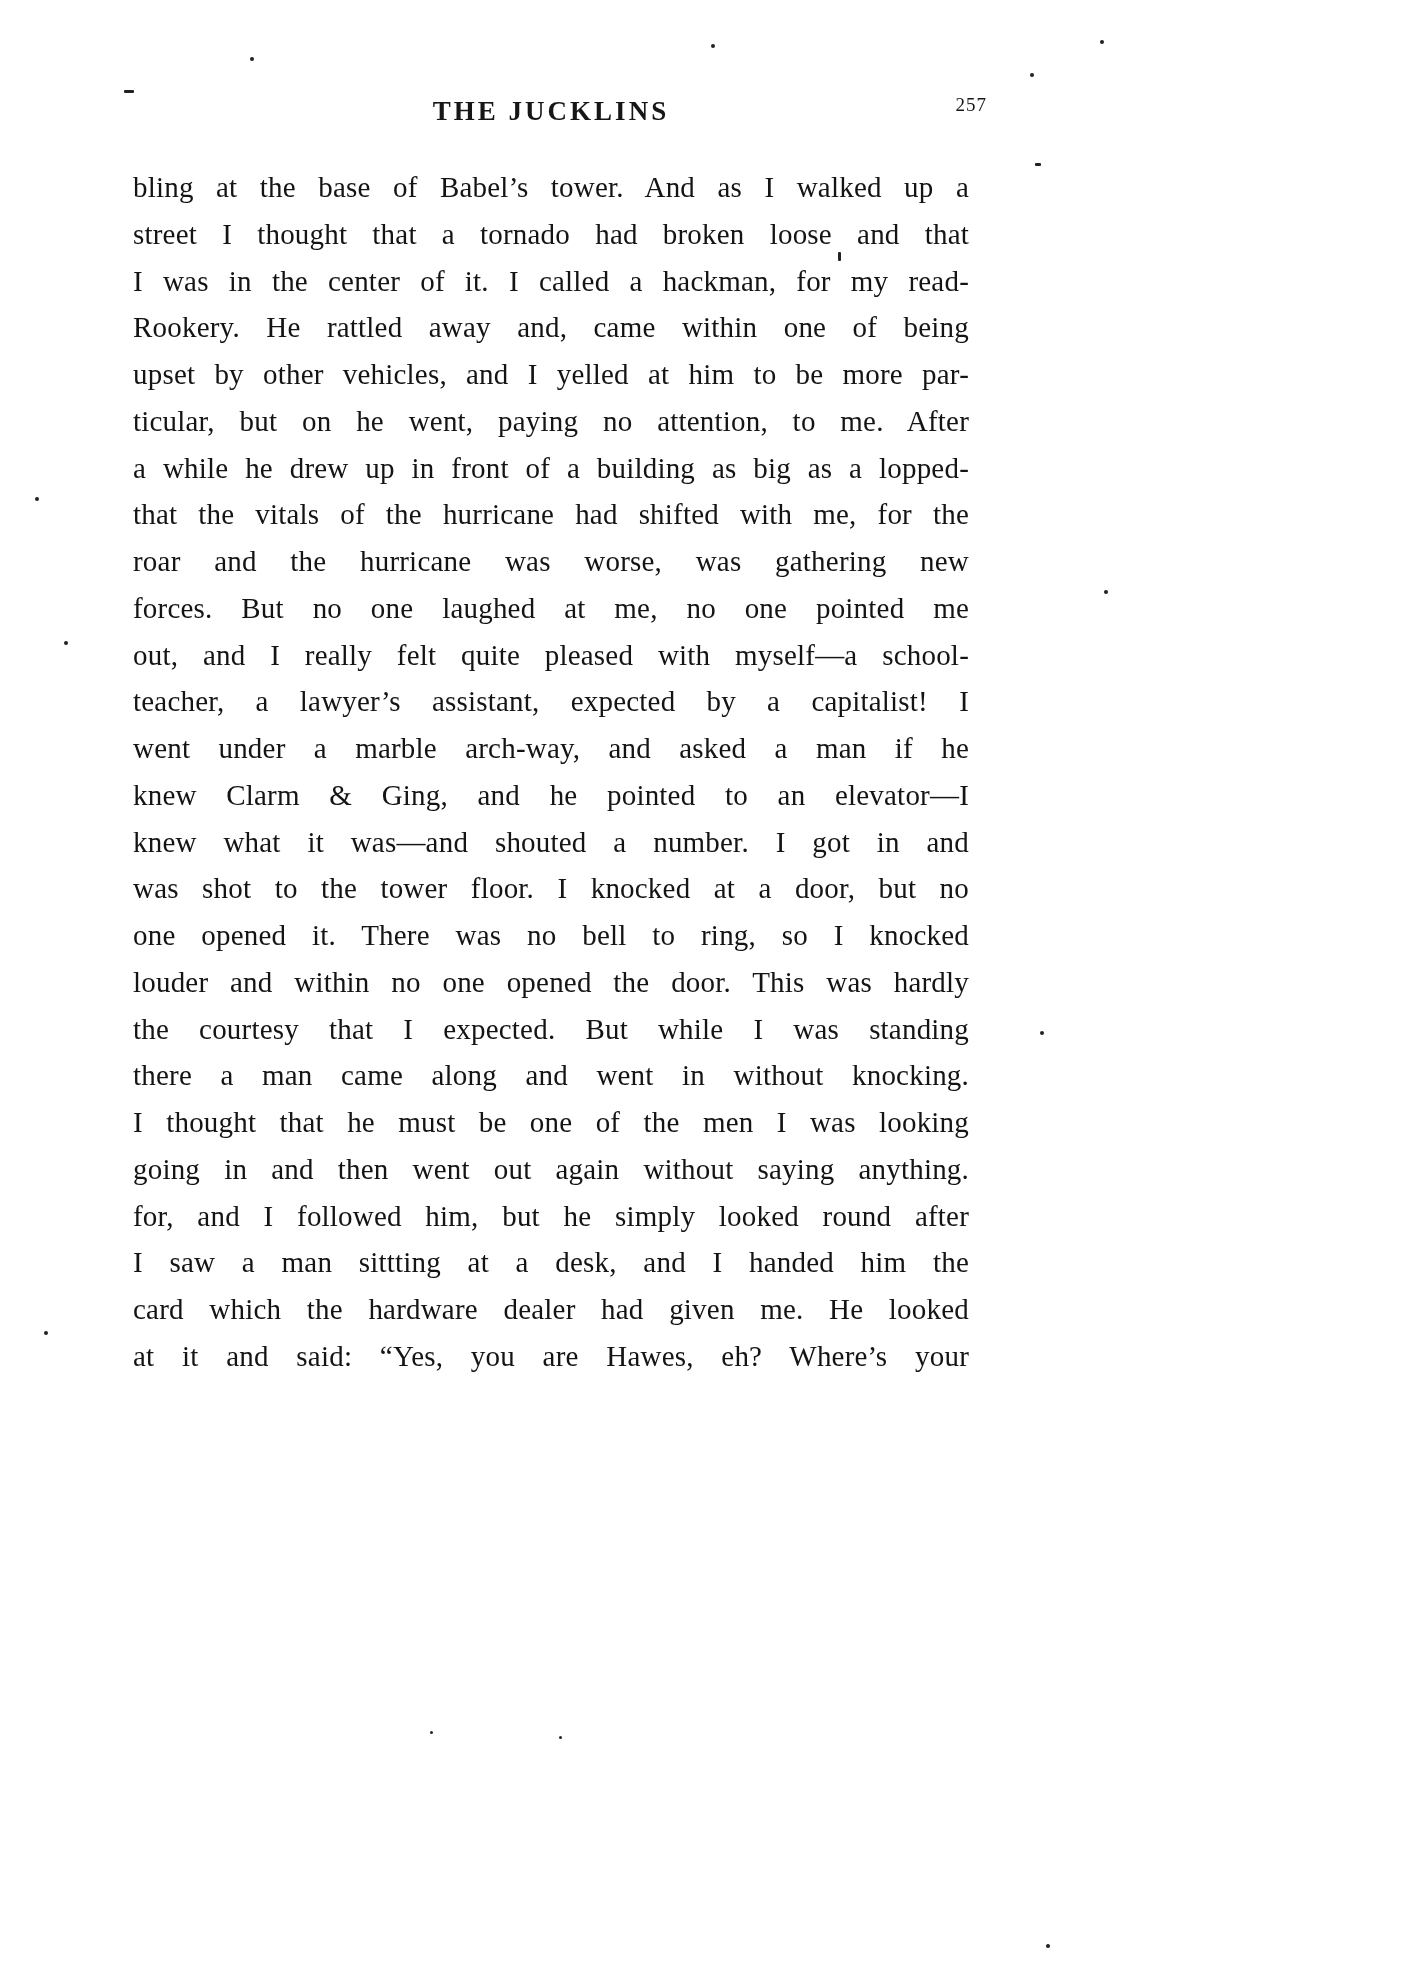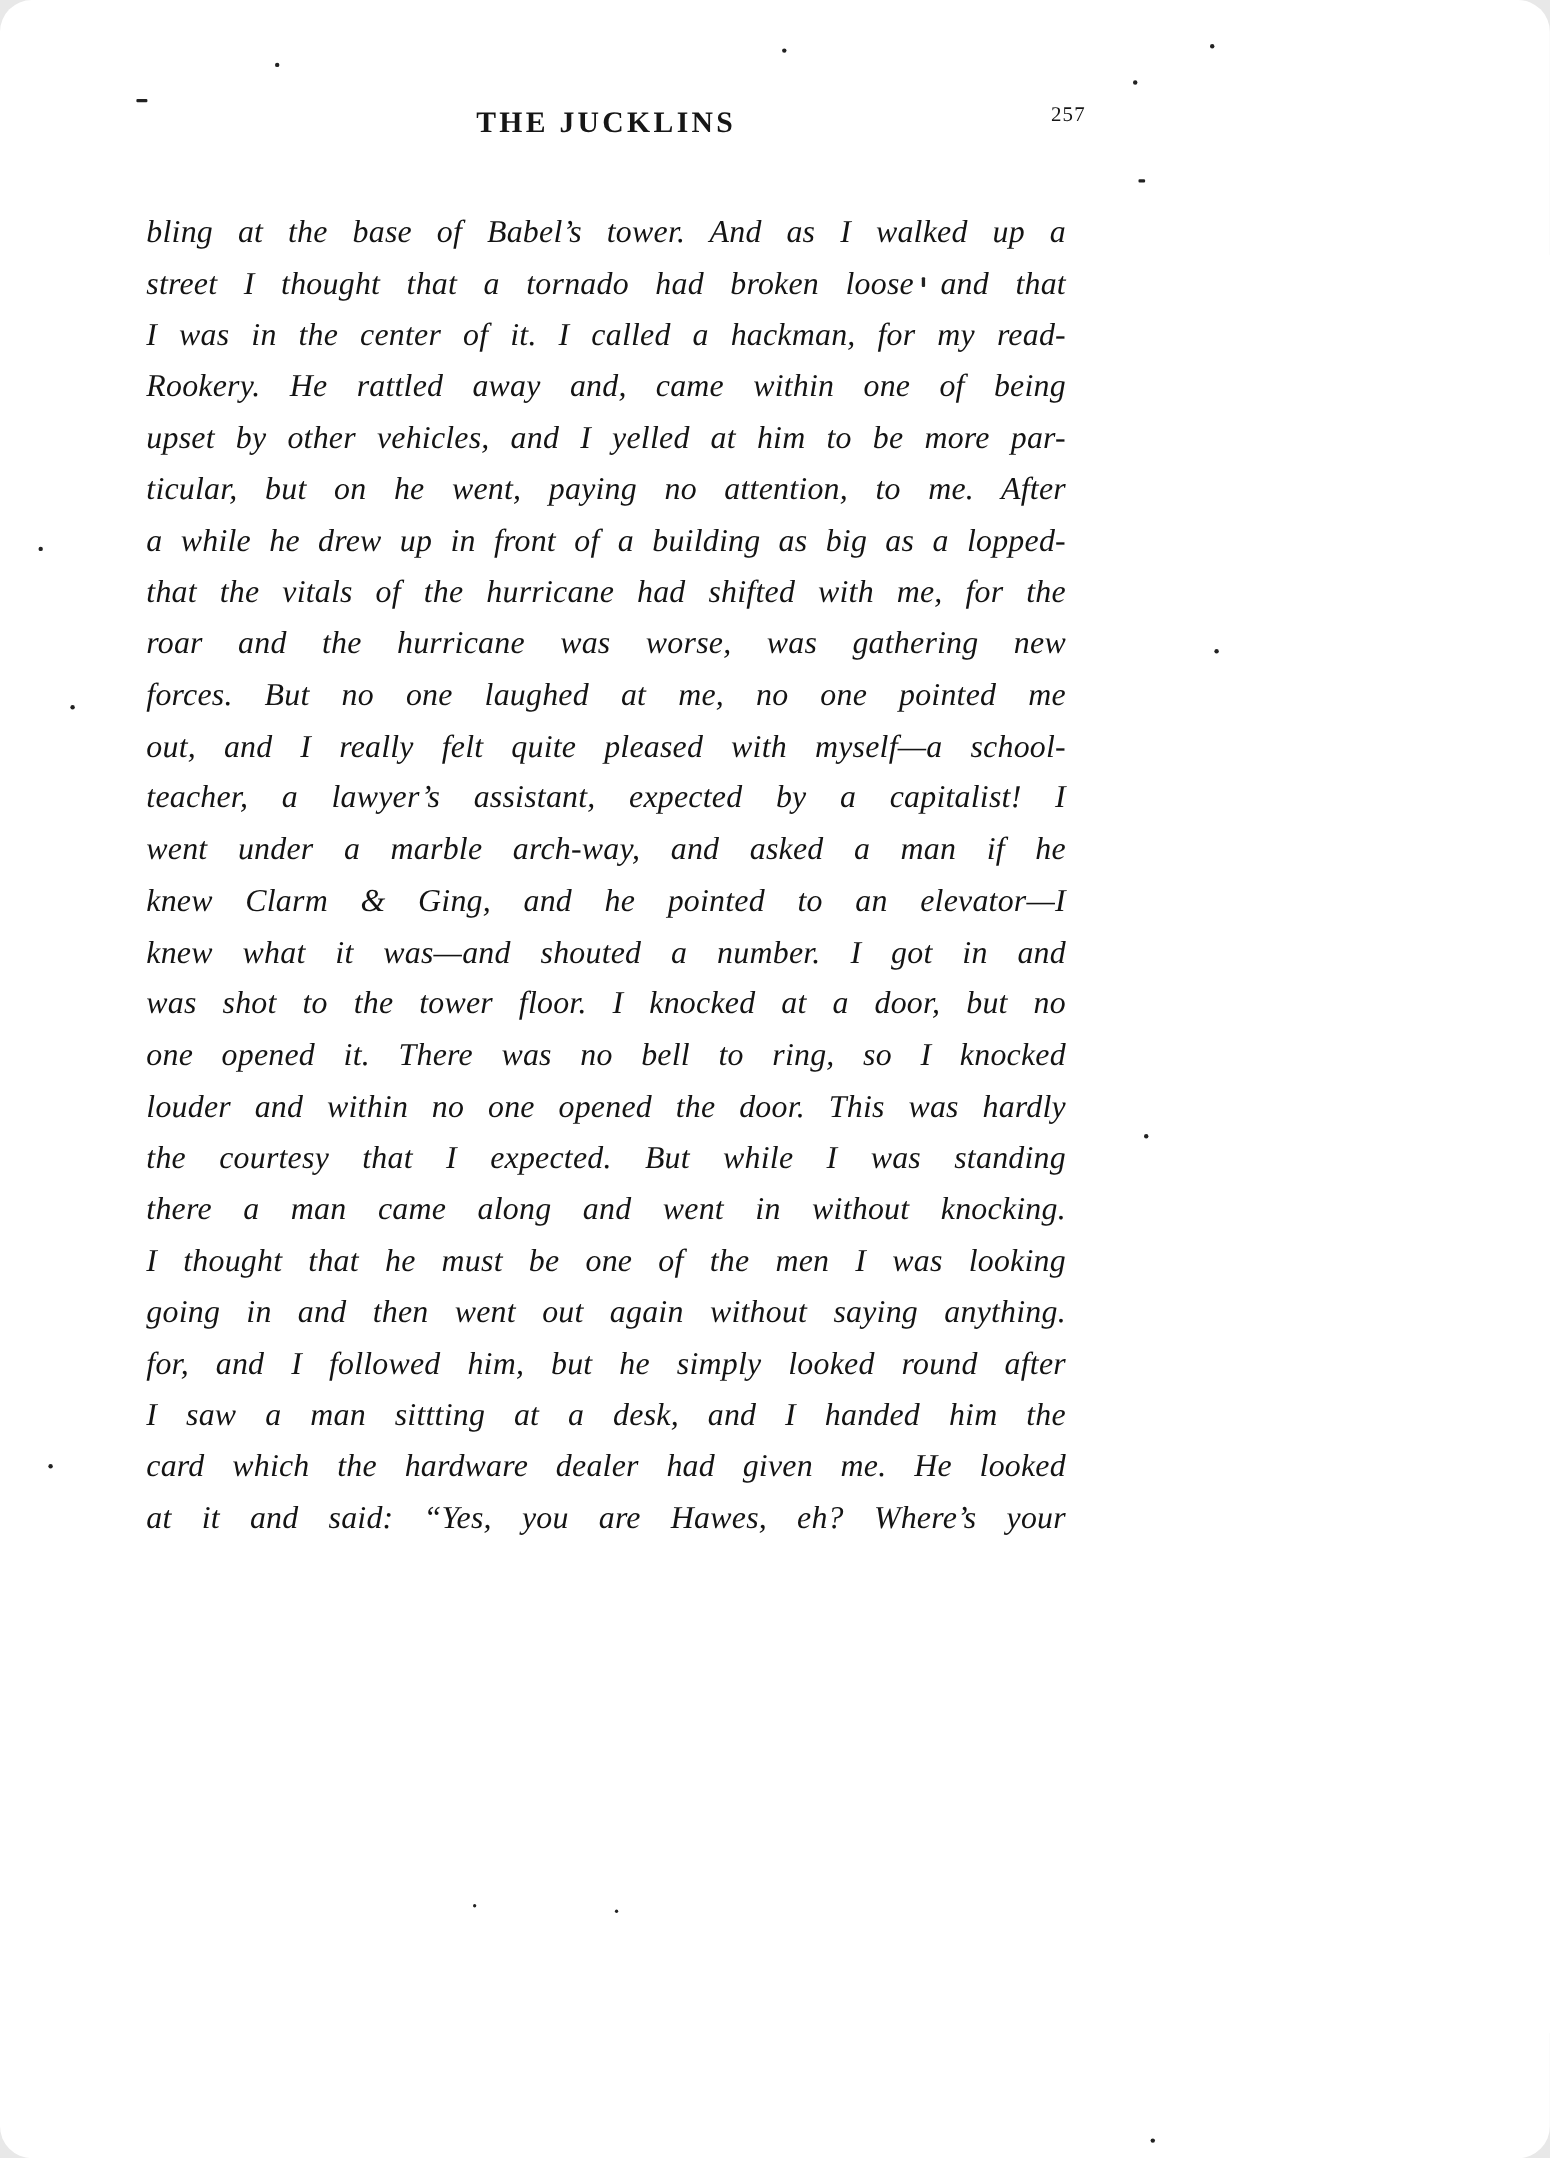--- a/index.html
+++ b/index.html
@@ -9,21 +9,20 @@
   }
   .page {
     position: relative;
     width: 1409px;
     height: 1962px;
     margin: 0 auto;
     background: #ffffff;
     overflow: hidden;
     font-family: "Liberation Serif", serif;
     color: #141414;
-    border-radius: 29px;
   }
   .header {
     position: absolute;
     left: 133px;
     top: 96px;
     width: 836px;
     height: 44px;
   }
   .title {
     display: block;
@@ -38,23 +37,22 @@
     right: -18px;
     top: -2px;
     font-size: 19px;
     font-weight: 400;
     letter-spacing: 1px;
     color: #161616;
   }
   .textblock {
     position: absolute;
     left: 133px;
-    top: 188px;
+    top: 164px;
     width: 836px;
-    font-style: italic;
   }
   .line {
     height: 46.75px;
     line-height: 46.75px;
     font-size: 29px;
     letter-spacing: 0.2px;
     white-space: nowrap;
     text-align: justify;
     text-align-last: justify;
     text-justify: inter-word;

